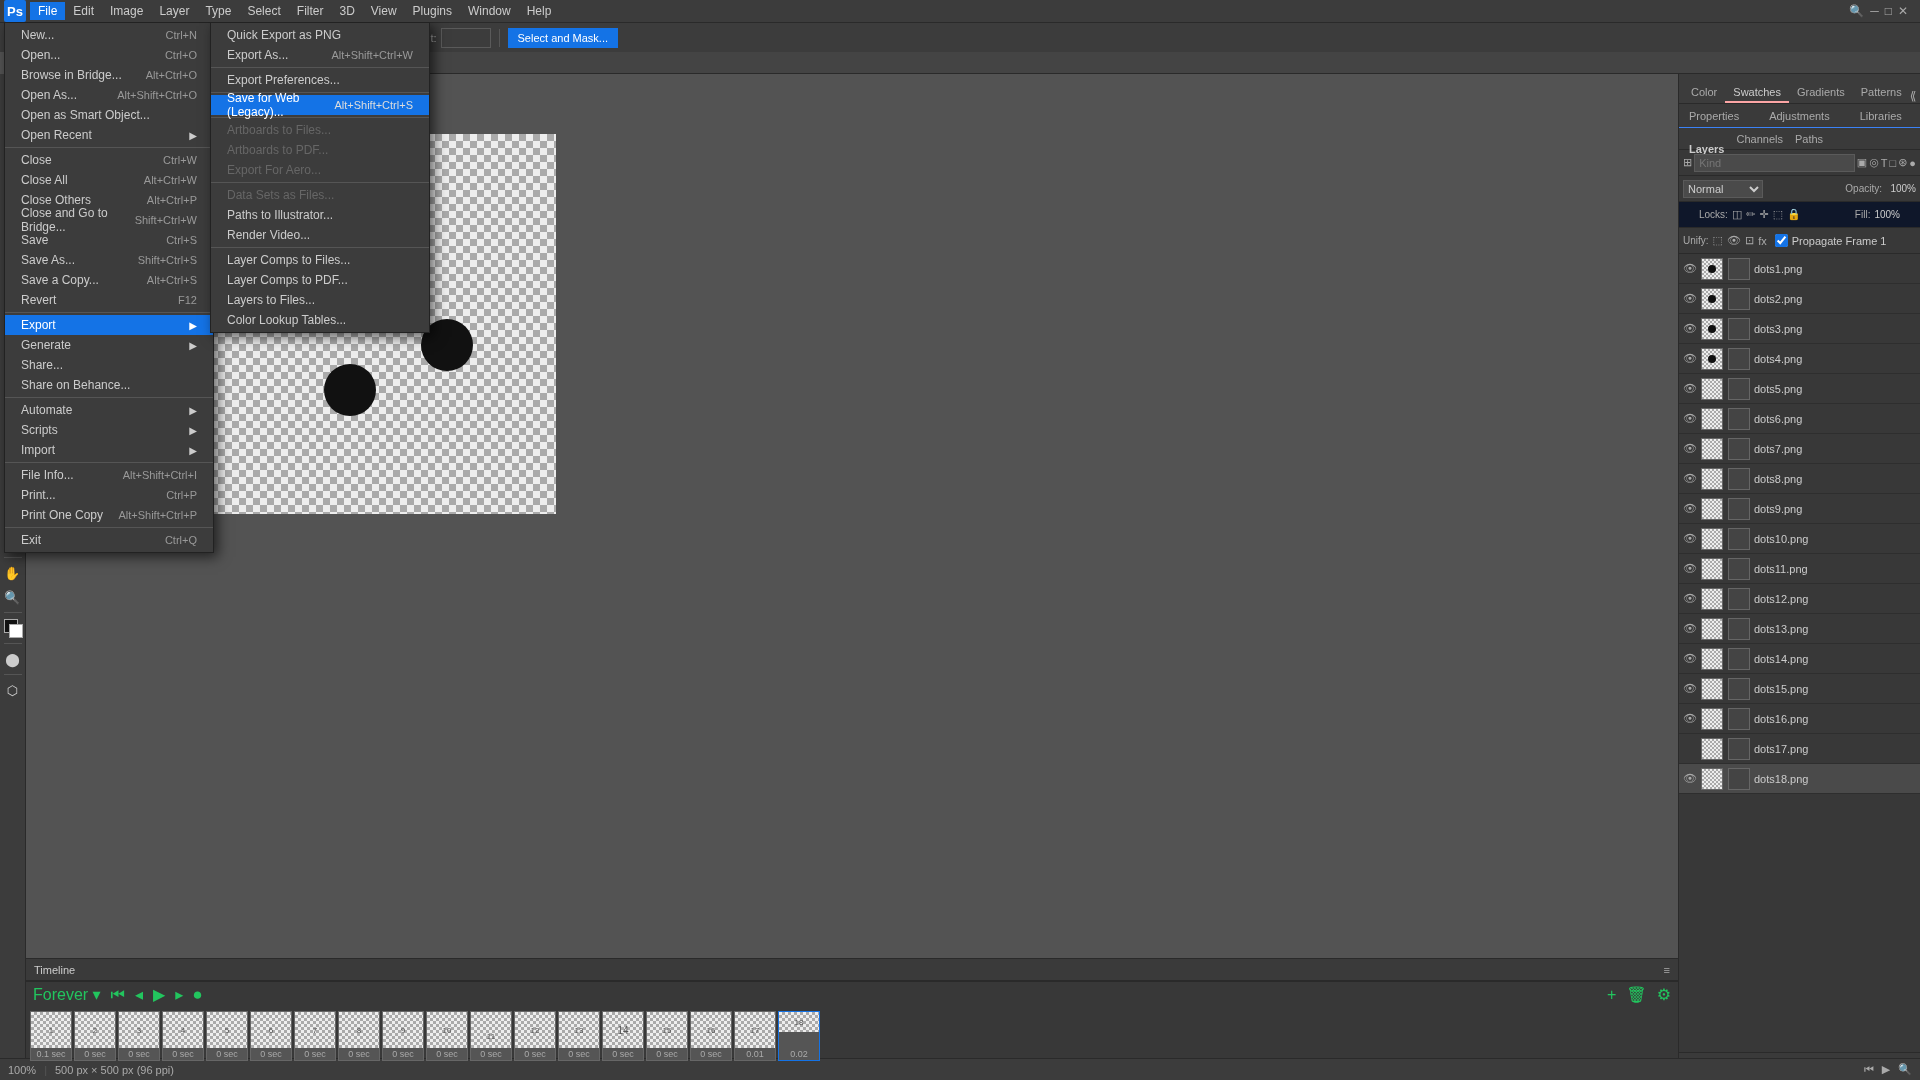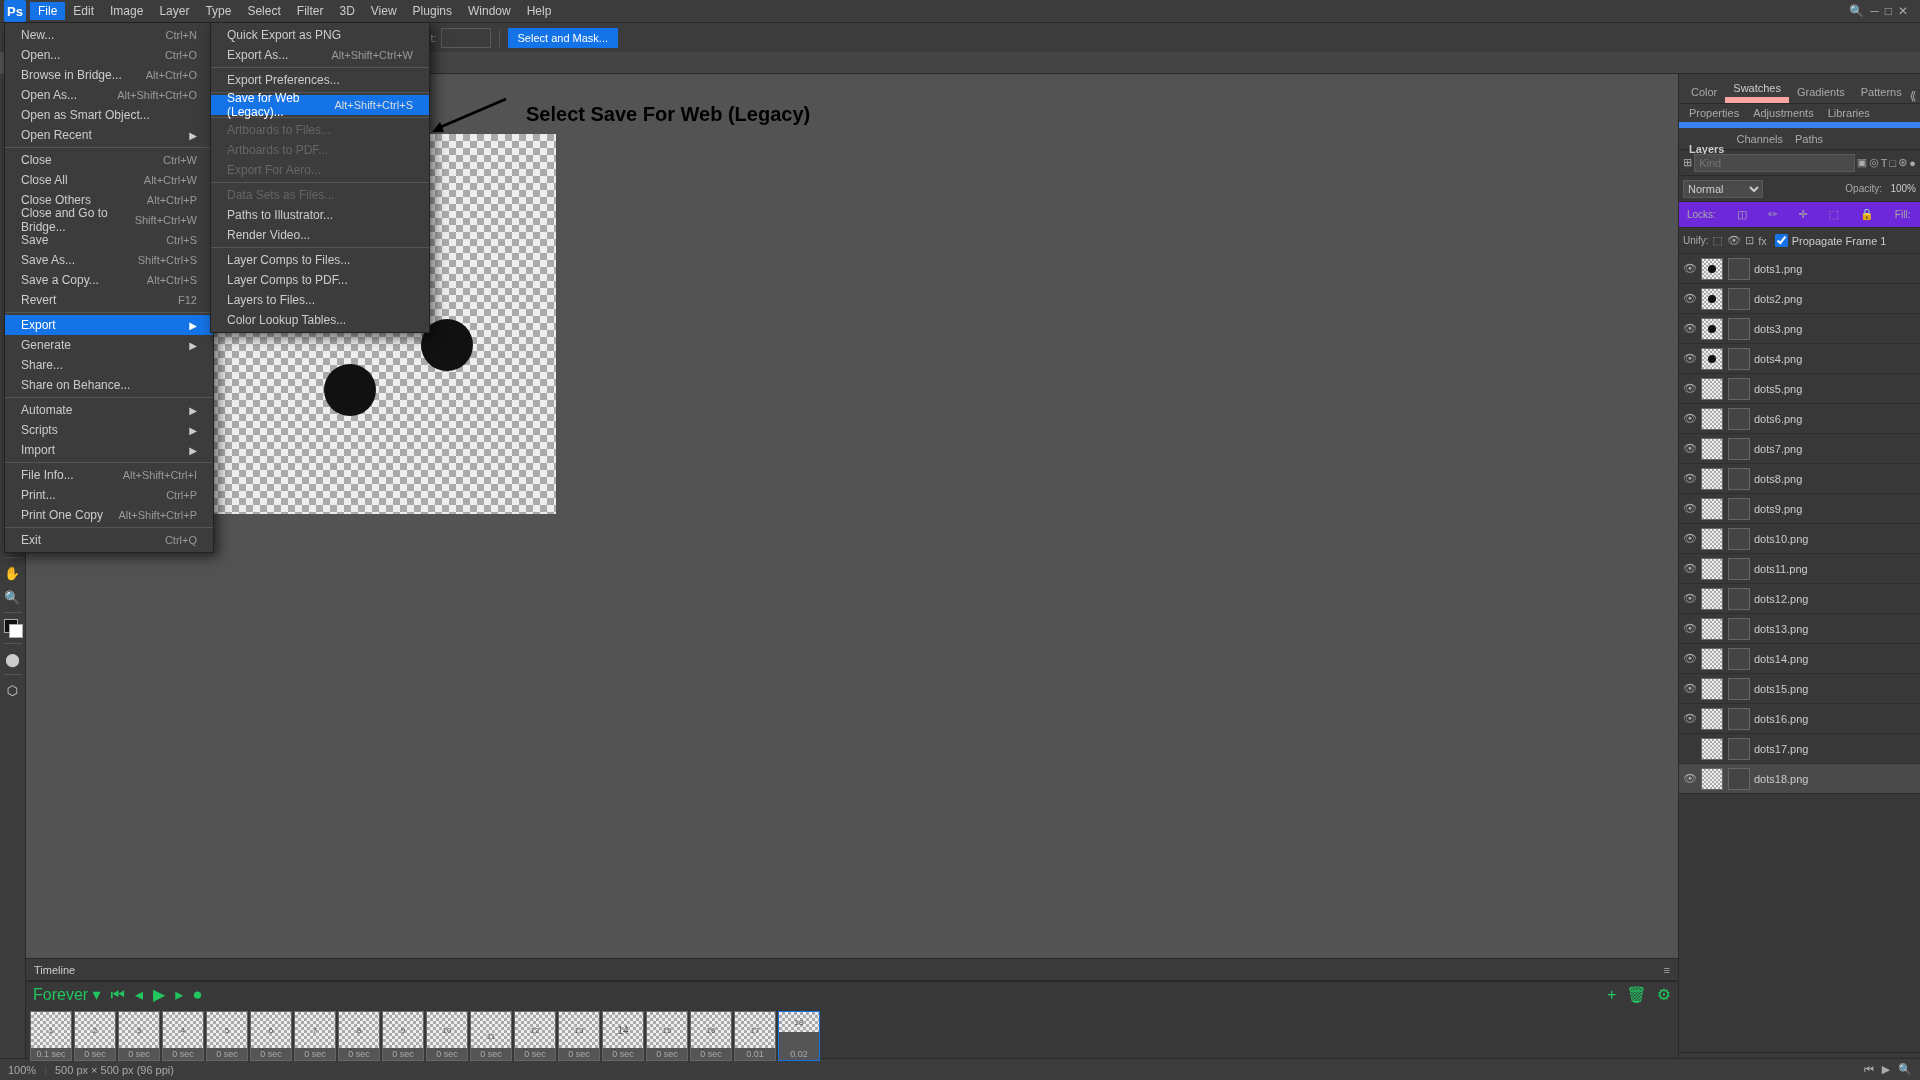--- a/index.html
+++ b/index.html
@@ -273,31 +273,31 @@
     }
     .rpanel-tab {
       padding: 3px 8px;
       font-size: 11px;
       color: #aaa;
       cursor: pointer;
       border-bottom: 2px solid transparent;
     }
     .rpanel-tab.active {
       color: #ccc;
-      border-bottom: 6px solid #fca5a5;
+      border-bottom: 2px solid #fca5a5;
       margin-top: 40px;
     }
     #panel-sub-tabs {
       height: 24px;
       display: flex;
       align-items: center;
       background: #3a3a3a;
       padding: 0 4px;
-      border-bottom: 6px solid #3b82f6;
-      gap: 2px;
+      border-bottom: 1px solid #3b82f6;
+      gap: 18px;
     }
     .sub-tab {
       padding: 2px 6px;
       font-size: 11px;
       color: #aaa;
       cursor: pointer;
     }
     .sub-tab.active { color: #ccc; margin-top: 20px; }
     #layers-toolbar {
       height: 26px;
@@ -559,29 +559,20 @@
       <div style="width:14px;height:14px;background:#fff;border:1px solid #aaa;position:absolute;top:7px;left:7px;"></div>
     </div>
     <div class="tool-separator"></div>
     <div class="tool-btn">⬤</div>
     <div class="tool-separator"></div>
     <div class="tool-btn">⬡</div>
   </div>
 
   <div id="canvas-area">
 
-    <div style="position:absolute;top:20px;left:380px;display:flex;align-items:center;gap:0;">
-      <div style="position:relative;width:120px;height:40px;">
-        <svg width="120" height="40" style="position:absolute;top:0;left:0;">
-          <line x1="100" y1="5" x2="30" y2="35" stroke="black" stroke-width="2.5"></line>
-          <polygon points="26,38 34,28 38,38" fill="black"></polygon>
-        </svg>
-      </div>
-      <div style="font-size:20px;font-weight:bold;color:#000;white-space:nowrap;">Select Save For Web (Legacy)</div>
-    </div>
 
     <div id="canvas-container">
 
       <div class="dot" style="width:50px;height:50px;top:88px;left:188px;"></div>
 
       <div class="dot" style="width:55px;height:55px;top:138px;left:95px;"></div>
 
       <div class="dot" style="width:52px;height:52px;top:185px;left:245px;"></div>
 
       <div class="dot" style="width:52px;height:52px;top:230px;left:148px;"></div>
@@ -630,21 +621,21 @@
     </div>
 
     <div id="layers-blend">
       <select class="blend-select">
         <option>Normal</option>
       </select>
       <span class="opacity-label">Opacity:</span>
       <span class="opacity-value">100%</span>
     </div>
 
-    <div style="height:26px;display:flex;align-items:center;padding:0 8px;gap:21px;border-bottom:1px solid #2a2a2a;background:#6d28d9;">
+    <div style="height:26px;display:flex;align-items:center;padding:0 20px;gap:4px;border-bottom:1px solid #2a2a2a;background:#0f172a;">
       <span style="font-size:10px;color:#aaa;">Locks:</span>
       <span style="color:#aaa;font-size:11px;cursor:pointer">◫</span>
       <span style="color:#aaa;font-size:11px;cursor:pointer">✏</span>
       <span style="color:#aaa;font-size:11px;cursor:pointer">✛</span>
       <span style="color:#aaa;font-size:11px;cursor:pointer">⬚</span>
       <span style="color:#aaa;font-size:11px;cursor:pointer">🔒</span>
       <span style="font-size:10px;color:#aaa;margin-left:auto;">Fill:</span>
       <span style="font-size:10px;color:#ccc;">100%</span>
     </div>
 

